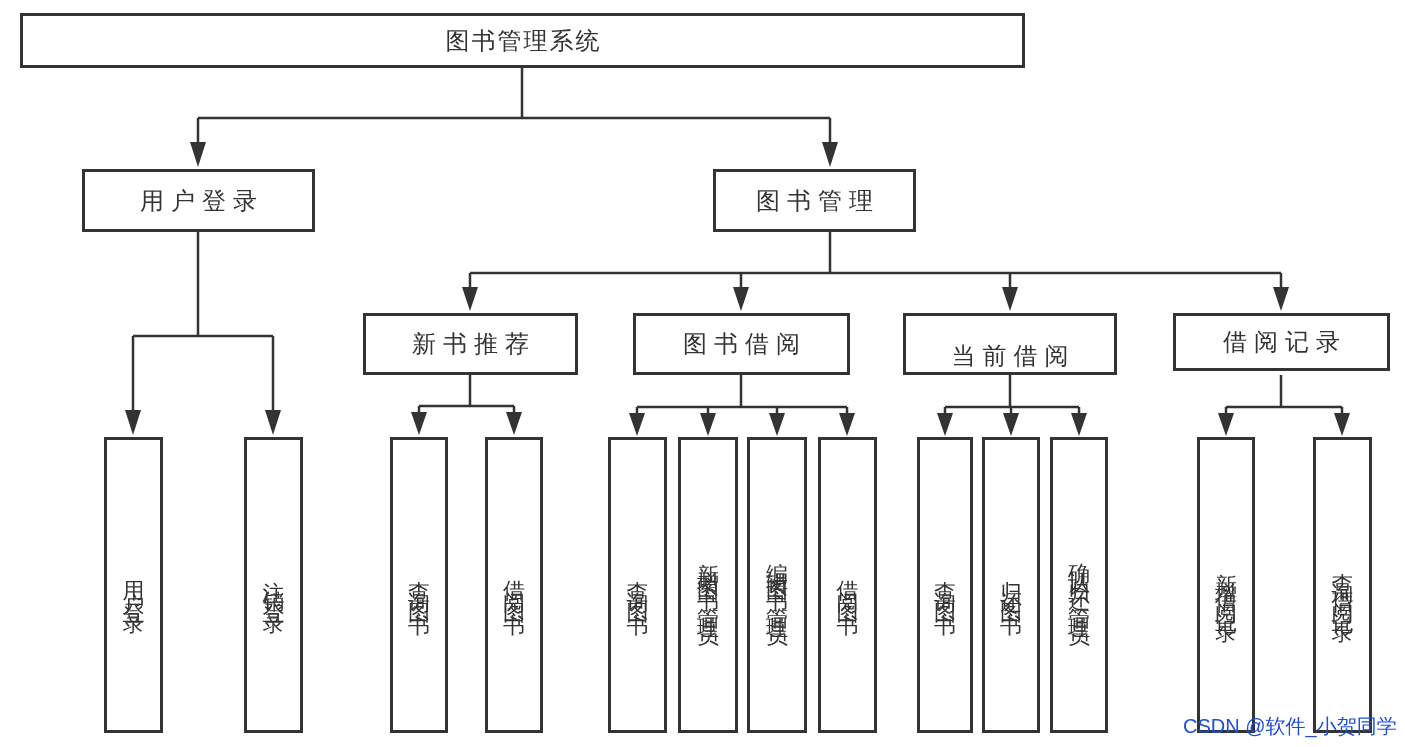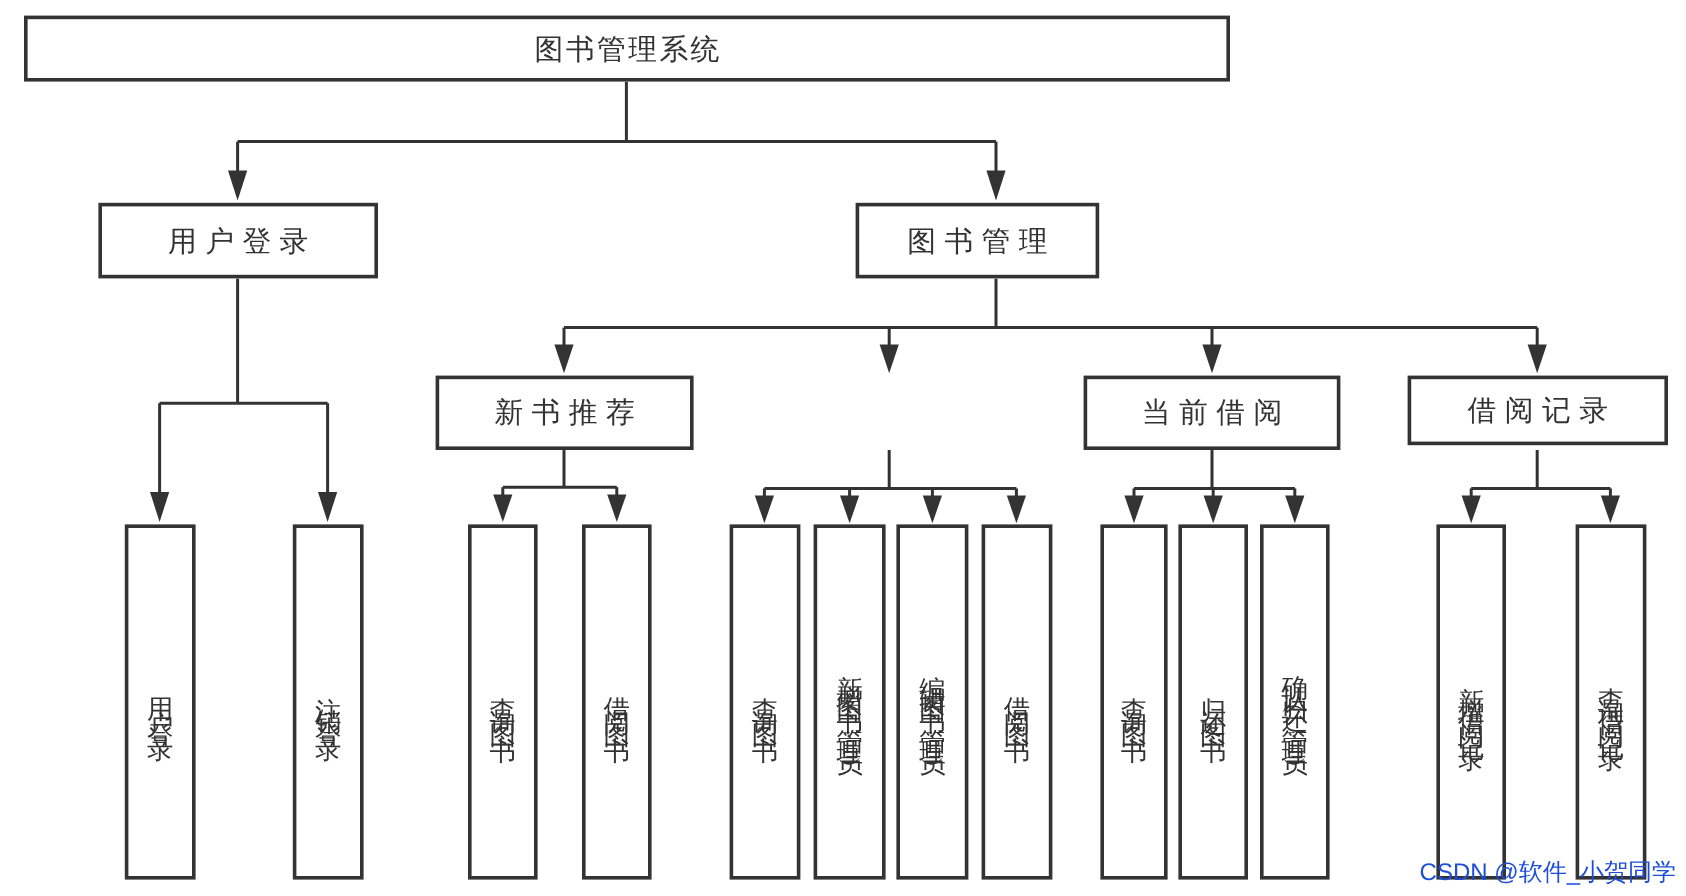--- a/index.html
+++ b/index.html
@@ -145,21 +145,24 @@
   <div class="box" style="left:82px; top:169px; width:233px; height:63px;">
     <span class="hlabel">用户登录</span>
   </div>
   <div class="box" style="left:713px; top:169px; width:203px; height:63px;justify-content:center;">
     <span class="hlabel">图书管理</span>
   </div>
 
   <div class="box" style="left:363px; top:313px; width:215px; height:62px;">
     <span class="hlabel">新书推荐</span>
   </div>
-  <div class="box" style="left:903px; top:313px; width:214px; height:62px;">
+  <div class="box" style="left:633px; top:313px; width:217px; height:62px;">
+    <span class="hlabel">图书借阅</span>
+  </div>
+  <div class="box" style="left:903px; top:313px; width:214px; height:62px;align-items:flex-end;">
     <span class="hlabel">当前借阅</span>
   </div>
   <div class="box" style="left:1173px; top:313px; width:217px; height:58px;">
     <span class="hlabel">借阅记录</span>
   </div>
 
   <div class="box" style="left:104px; top:437px; width:59px; height:296px;">
     <span class="vlabel sp4">用户登录</span>
   </div>
   <div class="box" style="left:244px; top:437px; width:59px; height:296px;">

